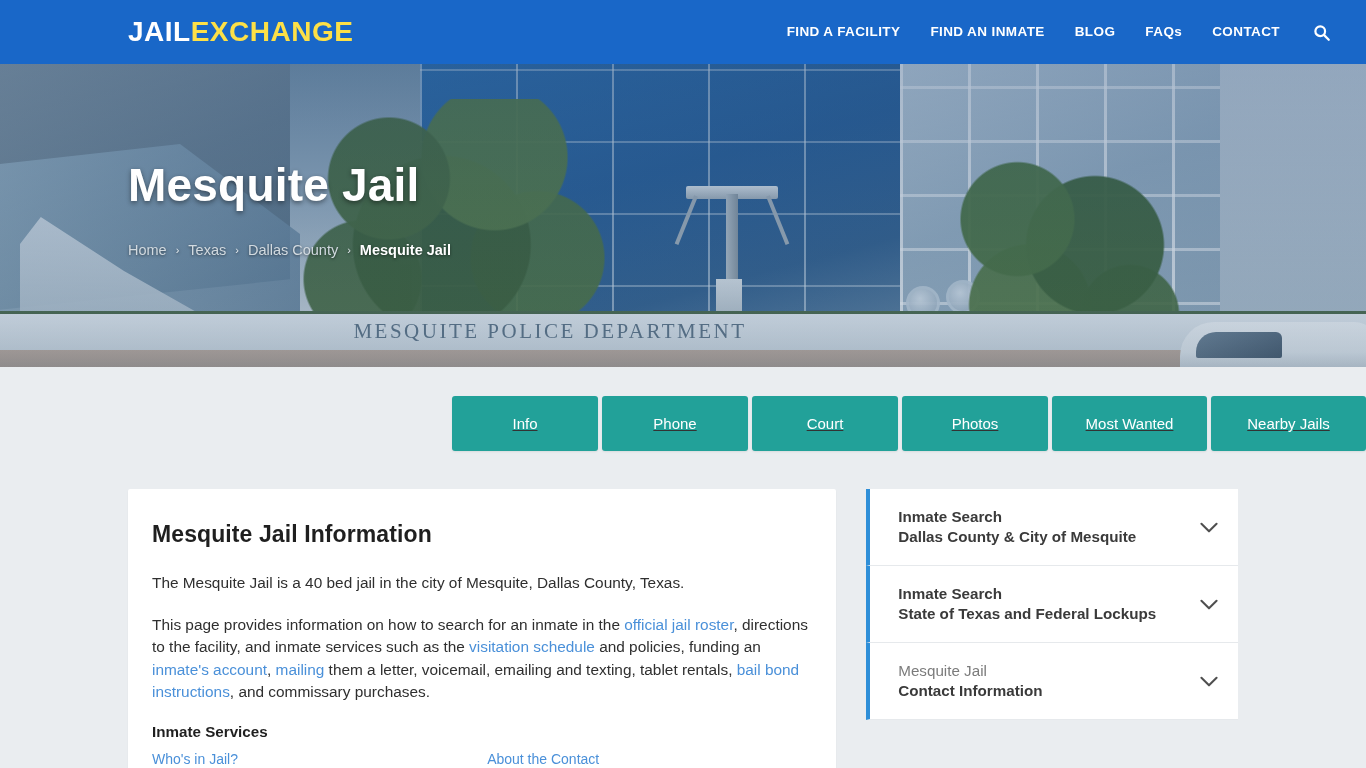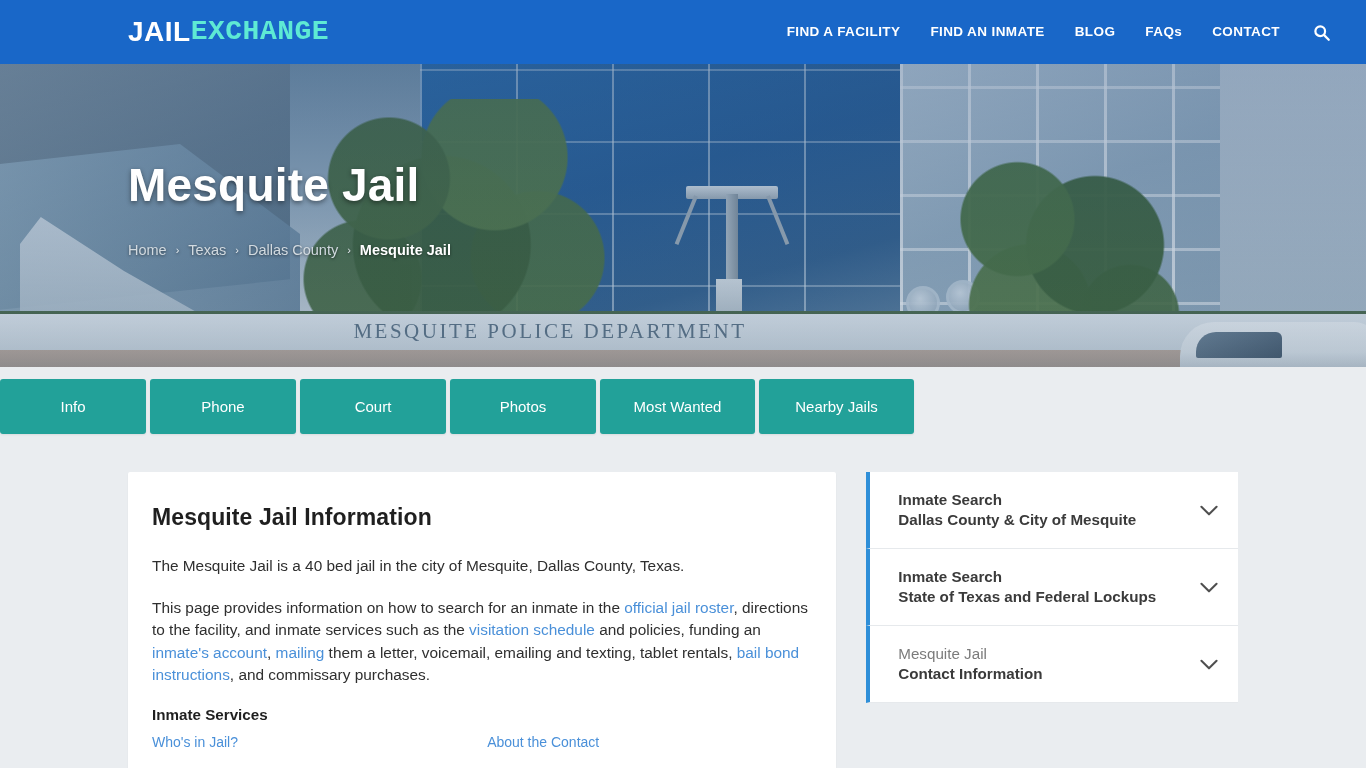--- a/index.html
+++ b/index.html
@@ -14,21 +14,21 @@
   
   .site-header{
     height:64px; background:#1967c8; display:flex; align-items:center;
     position:relative; z-index:20;
   }
   .logo{
     margin-left:128px; font-size:28px; font-weight:bold; letter-spacing:.5px;
     line-height:1; display:flex; user-select:none;
   }
   .logo .l-jail{ color:#ffffff; }
-  .logo .l-exchange{ color:#5eead4;font-family:Liberation Mono, monospace; }
+  .logo .l-exchange{ color:#fde047; }
 
   .main-nav{ margin-left:auto; margin-right:24px; display:flex; align-items:center; gap:0; }
   .nav-link{
     color:#ffffff; font-size:13.5px; font-weight:bold; letter-spacing:.4px;
     text-decoration:none; padding:0 15px; white-space:nowrap; line-height:64px;
   }
   .nav-search{
     color:#fff; padding:0 12px 0 18px; display:flex; align-items:center; cursor:pointer;
   }
 
@@ -183,21 +183,21 @@
   .breadcrumb{
     margin-top:34px; display:flex; align-items:center; gap:9px;
     font-size:14.5px; text-shadow:0 1px 3px rgba(0,0,0,.5);
   }
   .breadcrumb a{ color:#d2dae0; text-decoration:none; }
   .breadcrumb .sep{ color:#e3e9ee; font-size:11px; }
   .breadcrumb .current{ color:#ffffff; font-weight:bold; }
 
   
   .tabs-wrap{
-    display:flex; justify-content:flex-start; padding-top:12px;
+    display:flex; justify-content:flex-end; padding-top:29px;text-decoration:underline;
   }
   .tabs{
     display:flex; gap:4px;
   }
   .tab{
     background:#22a199; color:#ffffff; font-size:15px;
     border:none; border-radius:3px; cursor:pointer;
     display:flex; align-items:center; justify-content:center;
     height:55px; padding:0 26px; min-width:146px;
     box-shadow:0 1px 2px rgba(0,0,0,.08);

